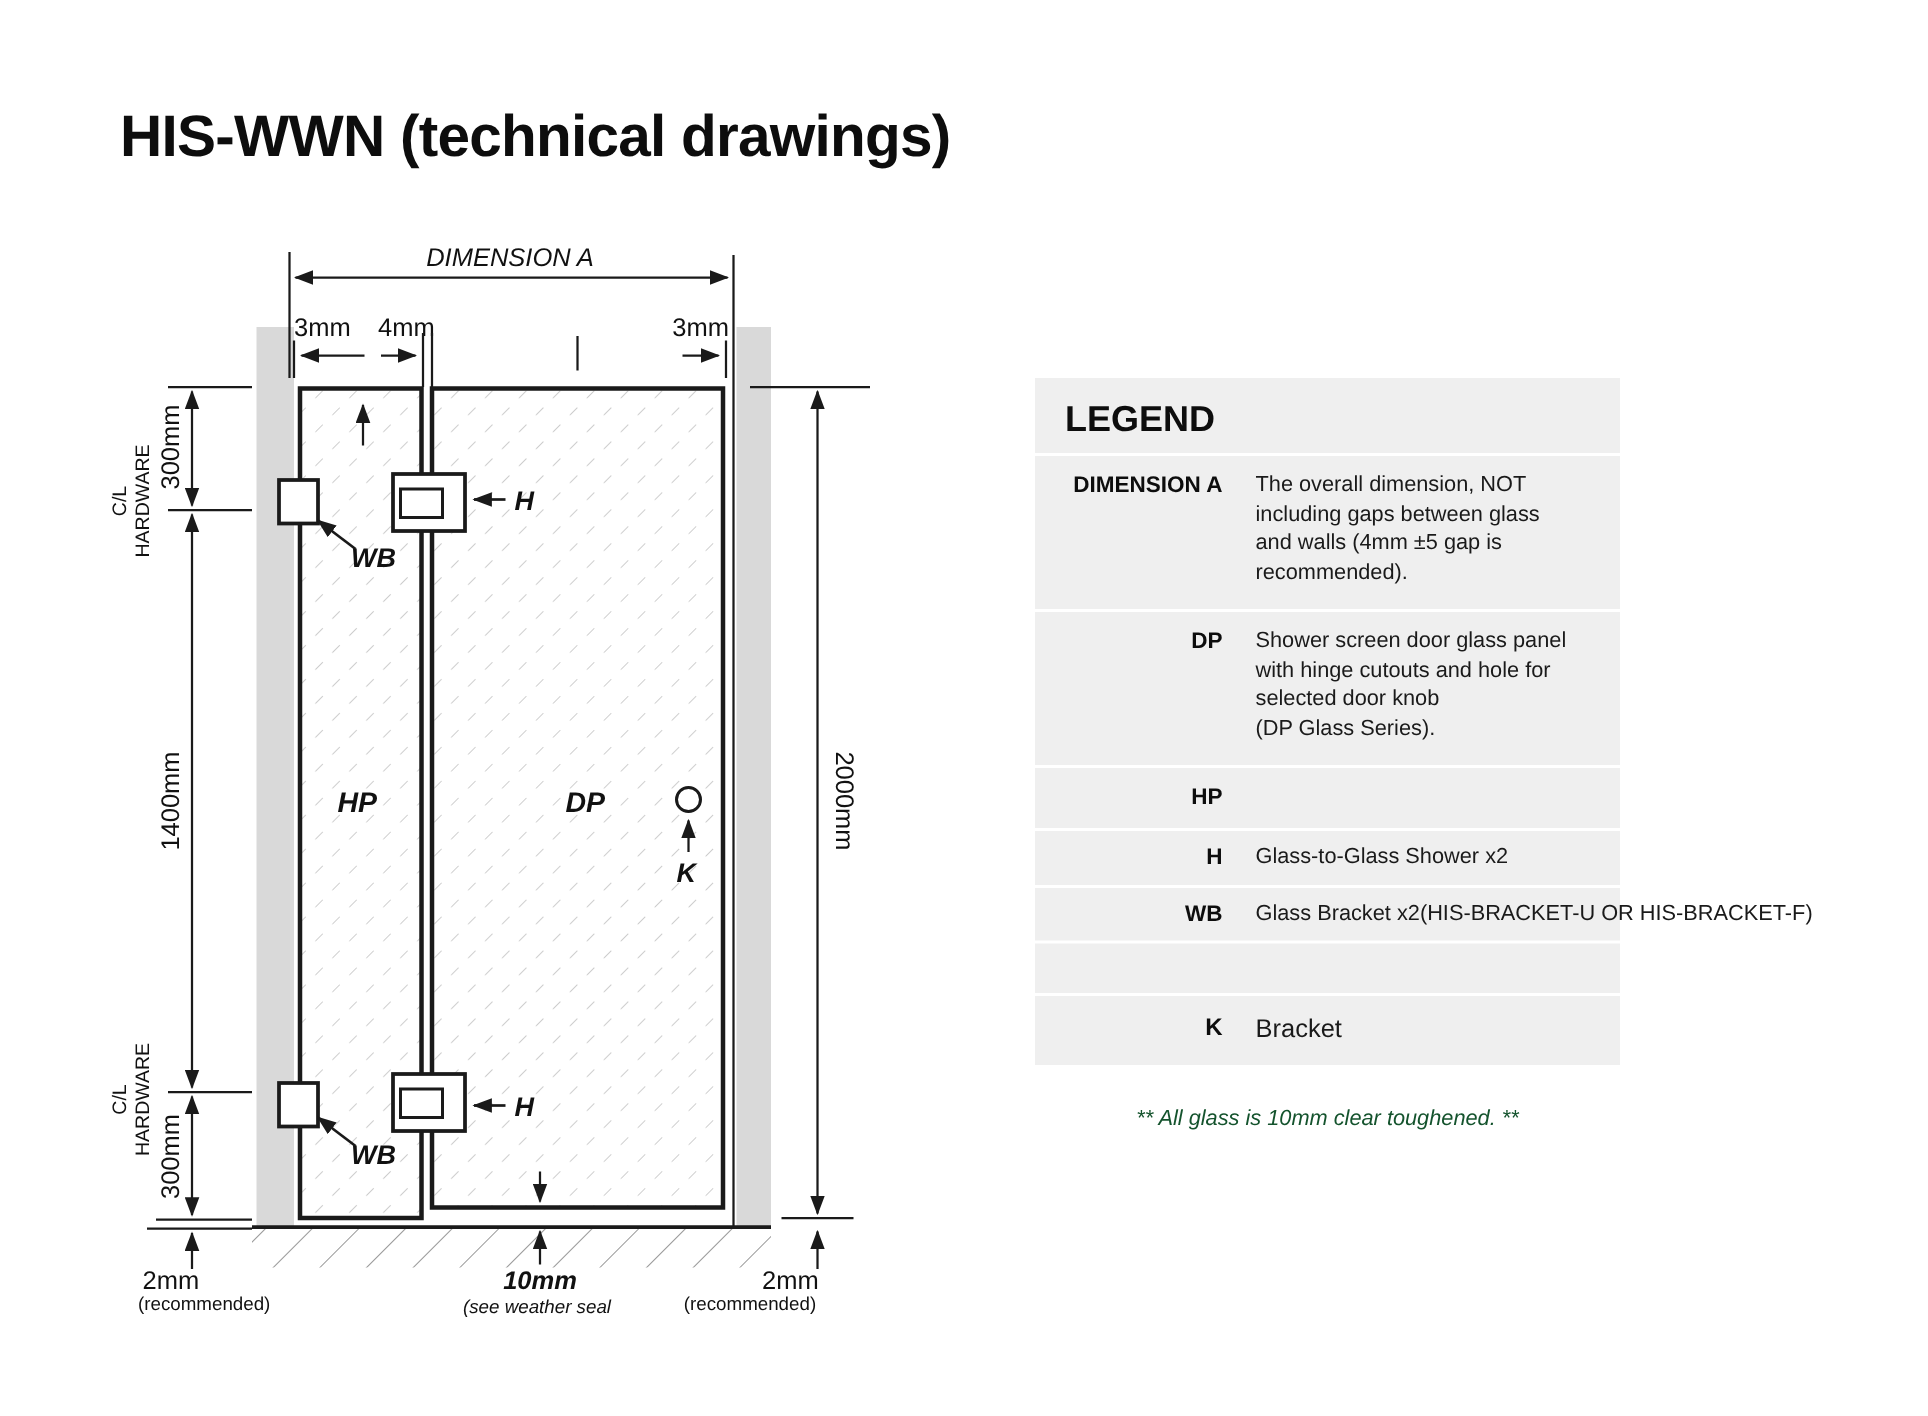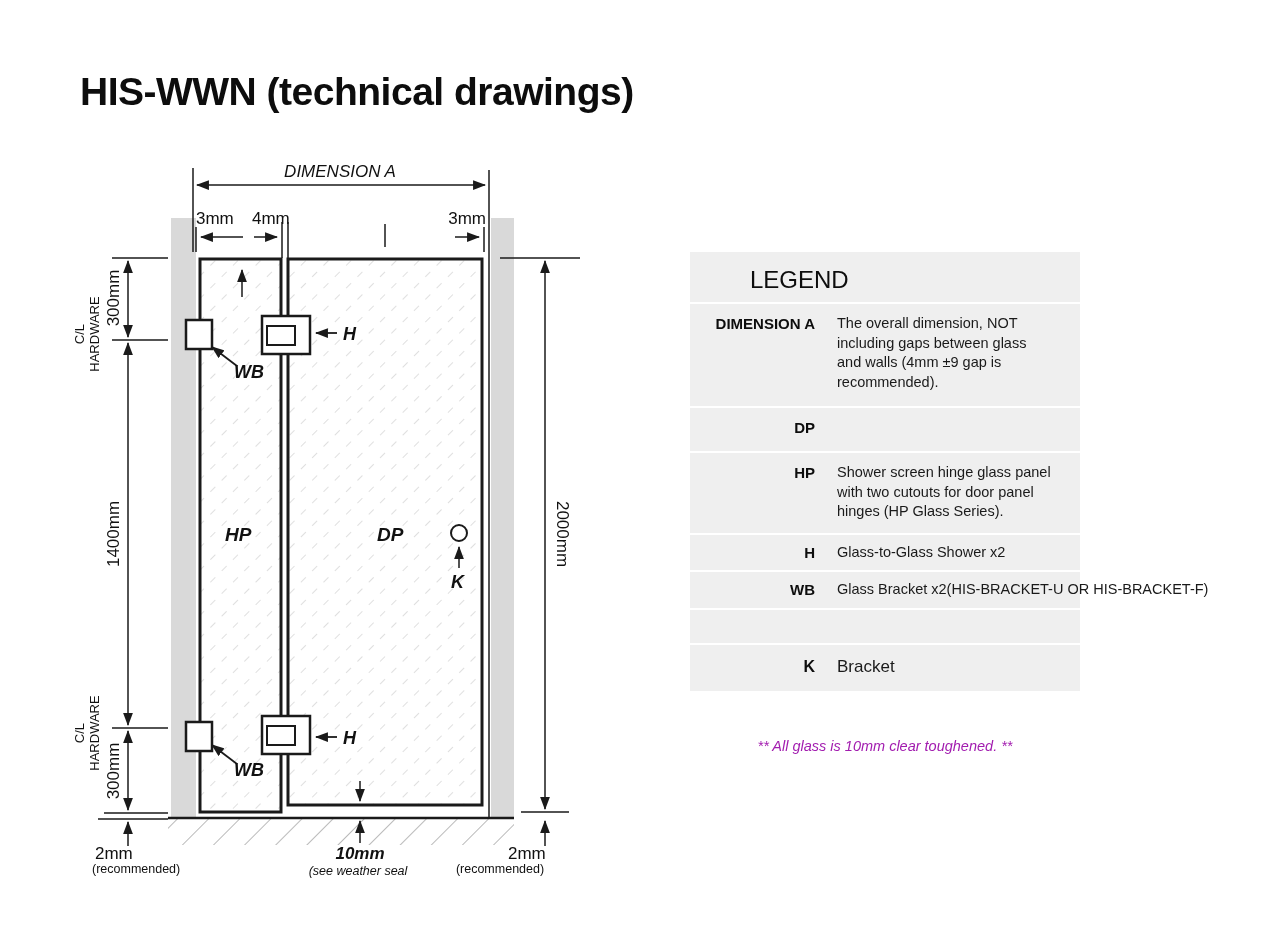--- a/index.html
+++ b/index.html
@@ -26,21 +26,21 @@
   .italic{font-style:italic;}
   .bold{font-weight:bold;}
 
   
   .legend-panel{
     position:absolute;left:690px;top:252px;width:390px;
     background:#efefef;
   }
   .legend-title{
     padding:15px 20px 9px 20px;
-    font-size:24px;font-weight:normal;line-height:26px;color:#0d0d0d;margin-left:40px;
+    font-size:24px;font-weight:bold;line-height:26px;color:#0d0d0d;
   }
   .legend-row{
     display:flex;align-items:flex-start;
     border-top:2px solid #ffffff;
   }
   .legend-term{
     flex:none;width:125px;text-align:right;
     font-weight:bold;font-size:15px;line-height:19px;color:#0d0d0d;
   }
   .legend-desc{
@@ -53,21 +53,21 @@
   .row-hp{padding:10px 0 11px 0;}
   .row-h{padding:8px 0 8px 0;}
   .row-wb{padding:8px 0 8px 0;}
   .row-wb .legend-desc{white-space:pre;}
   .row-empty{height:33px;padding:0;}
   .row-k{padding:10px 0 13px 0;}
   .row-k .legend-desc{font-size:17px;line-height:23px;}
   .row-k .legend-term{line-height:23px;font-size:16px;}
   .legend-footnote{
     position:absolute;left:640px;top:738px;width:490px;
-    text-align:center;font-style:italic;font-size:14.5px;color:#a21caf;
+    text-align:center;font-style:italic;font-size:14.5px;color:#14532d;
   }
 </style>
 </head>
 <body>
 
 <div class="canvas">
 
   <div class="page-title">HIS-WWN (technical drawings)</div>
 
   <svg class="drawing" width="1285" height="944" viewBox="0 0 1285 944">
@@ -182,31 +182,32 @@
     <text x="500" y="873" text-anchor="middle" class="note-label">(recommended)</text>
   </svg>
 
   <div class="legend-panel">
     <div class="legend-title">LEGEND</div>
 
     <div class="legend-row row-dima">
       <div class="legend-term">DIMENSION A</div>
       <div class="legend-desc">The overall dimension, NOT
 including gaps between glass
-and walls (4mm ±9 gap is
+and walls (4mm ±5 gap is
 recommended).</div>
     </div>
     <div class="legend-row row-dp">
       <div class="legend-term">DP</div>
+      <div class="legend-desc">Shower screen door glass panel
+with hinge cutouts and hole for
+selected door knob
+(DP Glass Series).</div>
     </div>
     <div class="legend-row row-hp">
       <div class="legend-term">HP</div>
-      <div class="legend-desc">Shower screen hinge glass panel
-with two cutouts for door panel
-hinges (HP Glass Series).</div>
     </div>
     <div class="legend-row row-h">
       <div class="legend-term">H</div>
       <div class="legend-desc">Glass-to-Glass Shower x2</div>
     </div>
     <div class="legend-row row-wb">
       <div class="legend-term">WB</div>
       <div class="legend-desc">Glass Bracket x2(HIS-BRACKET-U OR HIS-BRACKET-F)</div>
     </div>
     <div class="legend-row row-empty"></div>

